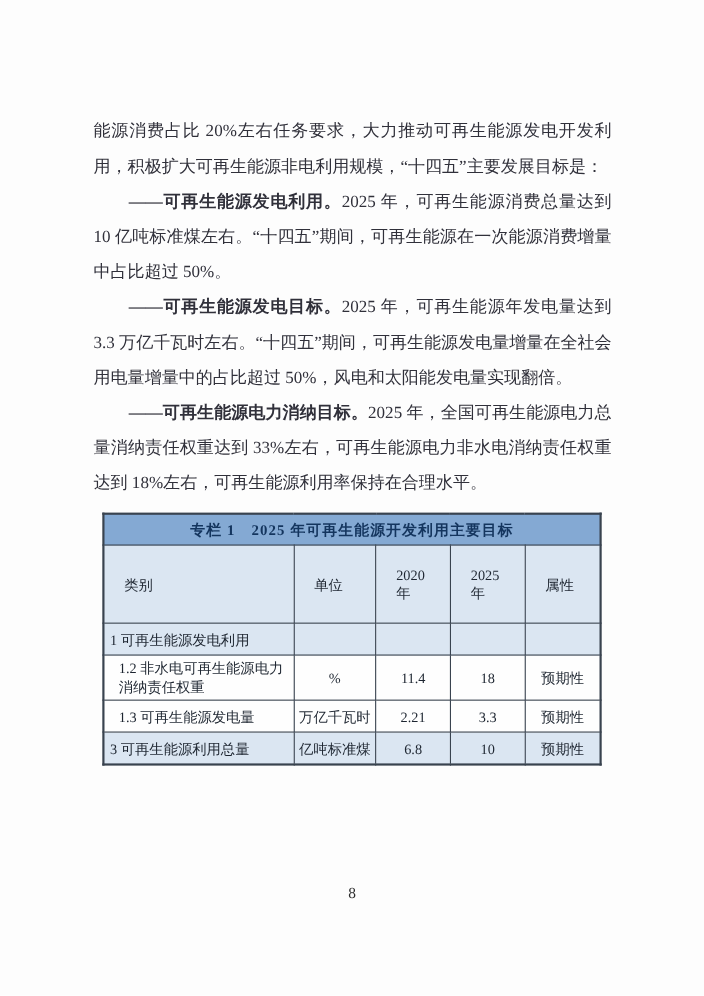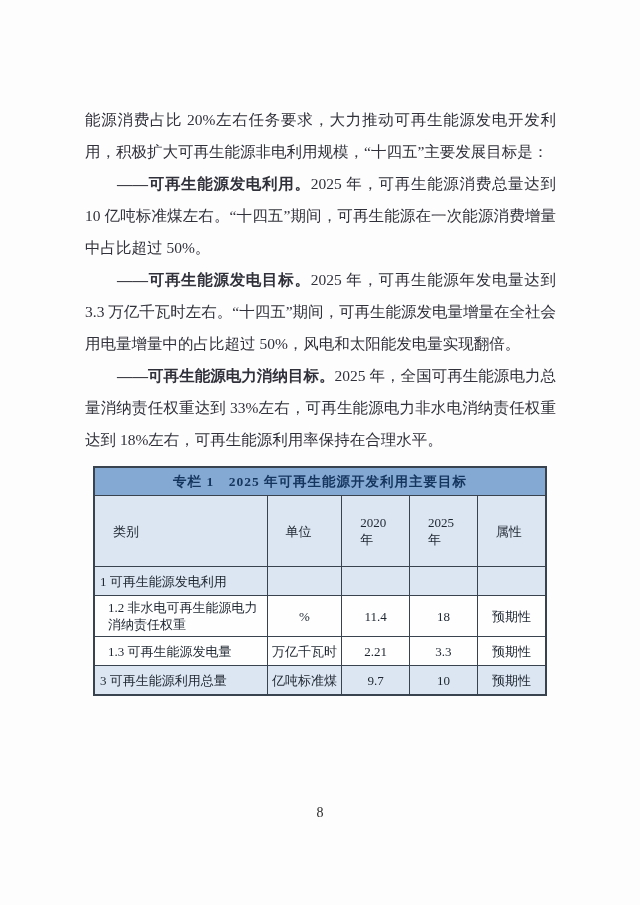--- a/index.html
+++ b/index.html
@@ -111,21 +111,21 @@
             <tr class="">
               <td class="label sub">1.3 可再生能源发电量</td>
               <td>万亿千瓦时</td>
               <td>2.21</td>
               <td>3.3</td>
               <td>预期性</td>
             </tr>
             <tr class="shaded">
               <td class="label">3 可再生能源利用总量</td>
               <td>亿吨标准煤</td>
-              <td>9.7</td>
+              <td>6.8</td>
               <td>10</td>
               <td>预期性</td>
             </tr>
           </tbody>
       </table>
     </div>
   </div>
 
   <div class="page-num">8</div>
 </div>

